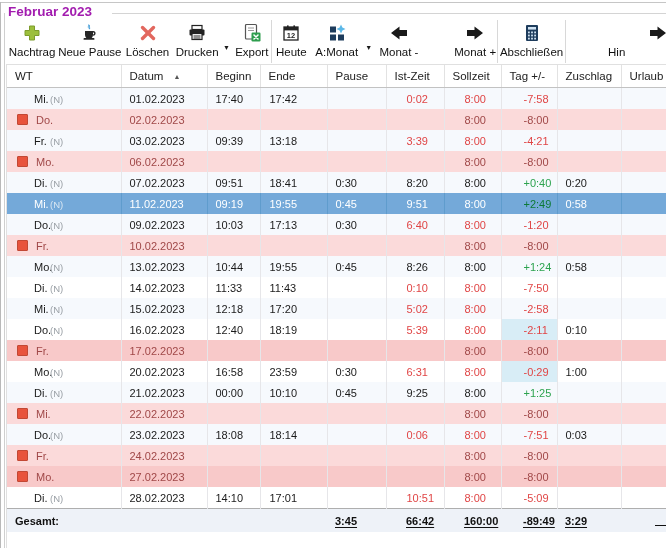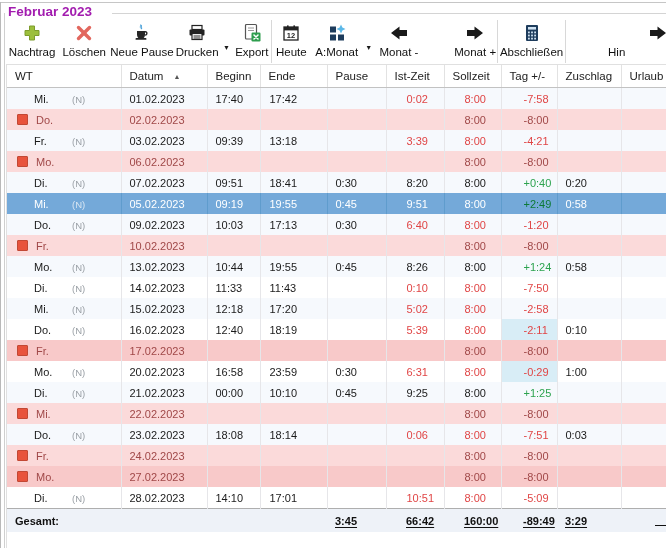--- a/index.html
+++ b/index.html
@@ -44,21 +44,21 @@
   td{height:21px;font-size:11px;color:#1a1a1a;border-right:1px solid #e6e6e9;
      padding:0 0 0 8px;white-space:nowrap;overflow:hidden;}
   td.c-wt{padding-left:10px;}
   td.c-ende{padding-left:9px;} td.c-tag{padding-left:22px;} td.c-ist,td.c-soll{padding-left:20px;}
   tr.stripe td{background:var(--stripe);}
   tr.pinkL td{background:var(--pinkL);} tr.pinkD td{background:var(--pinkD);}
   tr.pinkL td,tr.pinkD td{color:var(--pinkText);}
   tr.selected td{background:var(--selBg);color:#fff;border-right-color:#5f9ccd;}
   td .mark{display:inline-block;width:9px;height:9px;background:var(--marker);
            border:1px solid #c24834;border-radius:1px;margin-right:8px;vertical-align:-1px;}
-  td .day{display:inline-block;width:38px;}
+  td .day{display:inline-block;width:16px;}
   td .nn{font-size:9.5px;color:#9aa0a6;}
   tr.selected td .nn{color:#d9e6f2;}
   td.v-neg{color:var(--neg);} td.v-pos{color:var(--pos);}
   tr.selected td.v-pos{color:#0d7a36;}
   td.hl{background:var(--tagHl);}
   tr.total td{background:#eef2f8;border-top:1px solid #aeaeae;border-right:none;
               font-weight:bold;color:#111;height:23px;}
   tr.total td .u{text-decoration:underline;text-underline-offset:2px;}
   tr.total td .ublank{display:inline-block;width:13px;margin-left:26px;
               border-bottom:1px solid #111;height:12px;}
@@ -74,41 +74,41 @@
   <div class="title">Februar 2023</div>
   <div class="toolbar" id="toolbar">
       <div class="tbtn" style="width: 62px;">
         <span class="ic">
           <svg width="20" height="20" viewBox="0 0 20 20">
             <path d="M7.5 3h5v4.5H17v5h-4.5V17h-5v-4.5H3v-5h4.5z" fill="#9cbf3c" stroke="#7d9c2c" stroke-width="1"></path>
           </svg>
         </span>
         <span class="lb">Nachtrag</span>
       </div>
+      <div class="tbtn" style="width: 68px;">
+        <span class="ic">
+          <svg width="20" height="20" viewBox="0 0 20 20">
+            <path d="M8.2 1.8q2.2 1 .4 2.2 2 .9.2 2" stroke="#4aa0d8" fill="none" stroke-width="1.3"></path>
+            <path d="M5 8h8v3.4a4 4.2 0 0 1-8 0z" fill="#262626"></path>
+            <path d="M13 8.8c2.4-.3 2.6 3 .2 3.4" stroke="#262626" fill="none" stroke-width="1.4"></path>
+            <rect x="3.5" y="15" width="11" height="1.8" rx="0.9" fill="#262626"></rect>
+          </svg>
+        </span>
+        <span class="lb">Neue Pause</span>
+      </div>
       <div class="tbtn" style="width: 62px;">
         <span class="ic">
           <svg width="20" height="20" viewBox="0 0 20 20">
             <g stroke="#e2675e" stroke-width="3.4" stroke-linecap="round">
               <path d="M4.5 4.5L15.5 15.5"></path>
               <path d="M15.5 4.5L4.5 15.5"></path>
             </g>
           </svg>
         </span>
         <span class="lb">Löschen</span>
-      </div>
-      <div class="tbtn" style="width: 68px;">
-        <span class="ic">
-          <svg width="20" height="20" viewBox="0 0 20 20">
-            <path d="M8.2 1.8q2.2 1 .4 2.2 2 .9.2 2" stroke="#4aa0d8" fill="none" stroke-width="1.3"></path>
-            <path d="M5 8h8v3.4a4 4.2 0 0 1-8 0z" fill="#262626"></path>
-            <path d="M13 8.8c2.4-.3 2.6 3 .2 3.4" stroke="#262626" fill="none" stroke-width="1.4"></path>
-            <rect x="3.5" y="15" width="11" height="1.8" rx="0.9" fill="#262626"></rect>
-          </svg>
-        </span>
-        <span class="lb">Neue Pause</span>
       </div>
       <div class="tbtn" style="width: 56px;">
         <span class="ic">
           <svg width="20" height="20" viewBox="0 0 20 20">
             <rect x="5" y="2.5" width="10" height="4" fill="#fff" stroke="#222" stroke-width="1.2"></rect>
             <rect x="2.5" y="6.5" width="15" height="6" rx="1" fill="#222"></rect>
             <rect x="5" y="10.5" width="10" height="6" fill="#fff" stroke="#222" stroke-width="1.2"></rect>
             <line x1="6.5" y1="13" x2="13.5" y2="13" stroke="#222"></line>
             <line x1="6.5" y1="15" x2="13.5" y2="15" stroke="#222"></line>
           </svg>
@@ -284,21 +284,21 @@
             <td class="c-ende">18:41</td>
             <td class="c-pause">0:30</td>
             <td class="c-ist">8:20</td>
             <td class="c-soll">8:00</td>
             <td class="c-tag v-pos hl">+0:40</td>
             <td class="c-zuschlag">0:20</td>
             <td class="c-urlaub"></td>
           </tr>
           <tr class="selected">
             <td class="c-wt"><span style="display:inline-block;width:17px"></span><span class="day">Mi.</span><span class="nn">(N)</span></td>
-            <td class="c-datum">05.02.2023</td>
+            <td class="c-datum">11.02.2023</td>
             <td class="c-beginn">09:19</td>
             <td class="c-ende">19:55</td>
             <td class="c-pause">0:45</td>
             <td class="c-ist">9:51</td>
             <td class="c-soll">8:00</td>
             <td class="c-tag v-pos">+2:49</td>
             <td class="c-zuschlag">0:58</td>
             <td class="c-urlaub"></td>
           </tr>
           <tr class="stripe">

